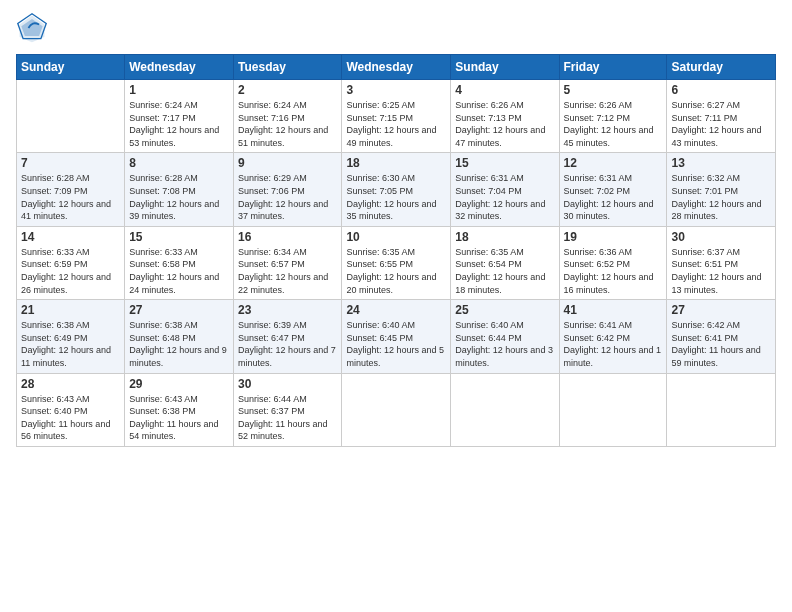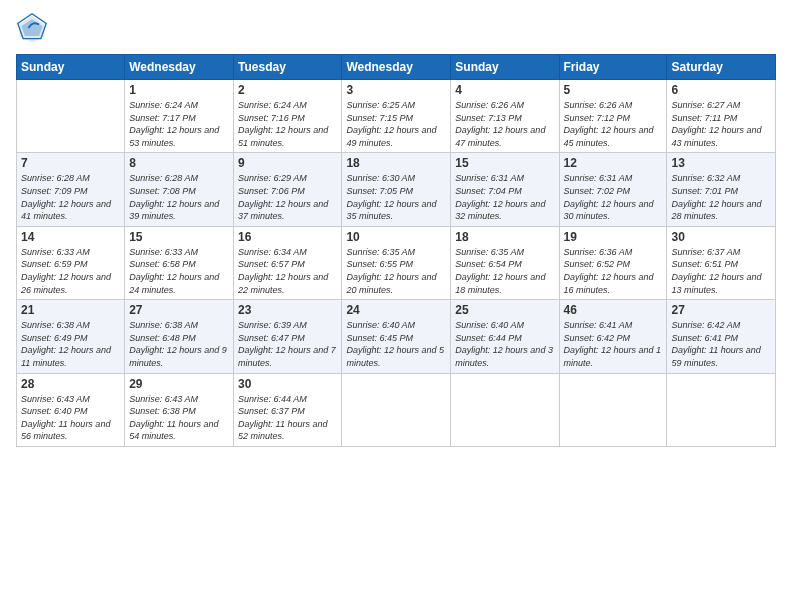--- a/index.html
+++ b/index.html
@@ -90,21 +90,20 @@
       font-size: 12px;
       font-weight: bold;
       color: #333;
       display: block;
       margin-bottom: 2px;
     }
     .day-info {
       font-size: 9px;
       color: #333;
       line-height: 1.4;
-      font-style: italic;
     }
     tr:nth-child(even) td {
       background: #f0f4fa;
     }
     tr:nth-child(odd) td {
       background: #fff;
     }
     .calendar thead tr th { background: #1a6ab5; }
   </style>
 </head>
@@ -194,21 +193,21 @@
           <td><span class="day-number">21</span>
           <span class="day-info">Sunrise: 6:38 AM<br>Sunset: 6:49 PM<br>Daylight: 12 hours and 11 minutes.</span></td>
           <td><span class="day-number">27</span>
           <span class="day-info">Sunrise: 6:38 AM<br>Sunset: 6:48 PM<br>Daylight: 12 hours and 9 minutes.</span></td>
           <td><span class="day-number">23</span>
           <span class="day-info">Sunrise: 6:39 AM<br>Sunset: 6:47 PM<br>Daylight: 12 hours and 7 minutes.</span></td>
           <td><span class="day-number">24</span>
           <span class="day-info">Sunrise: 6:40 AM<br>Sunset: 6:45 PM<br>Daylight: 12 hours and 5 minutes.</span></td>
           <td><span class="day-number">25</span>
           <span class="day-info">Sunrise: 6:40 AM<br>Sunset: 6:44 PM<br>Daylight: 12 hours and 3 minutes.</span></td>
-          <td><span class="day-number">46</span>
+          <td><span class="day-number">41</span>
           <span class="day-info">Sunrise: 6:41 AM<br>Sunset: 6:42 PM<br>Daylight: 12 hours and 1 minute.</span></td>
           <td><span class="day-number">27</span>
           <span class="day-info">Sunrise: 6:42 AM<br>Sunset: 6:41 PM<br>Daylight: 11 hours and 59 minutes.</span></td>
         </tr>
         <tr>
           <td><span class="day-number">28</span>
           <span class="day-info">Sunrise: 6:43 AM<br>Sunset: 6:40 PM<br>Daylight: 11 hours and 56 minutes.</span></td>
           <td><span class="day-number">29</span>
           <span class="day-info">Sunrise: 6:43 AM<br>Sunset: 6:38 PM<br>Daylight: 11 hours and 54 minutes.</span></td>
           <td><span class="day-number">30</span>

